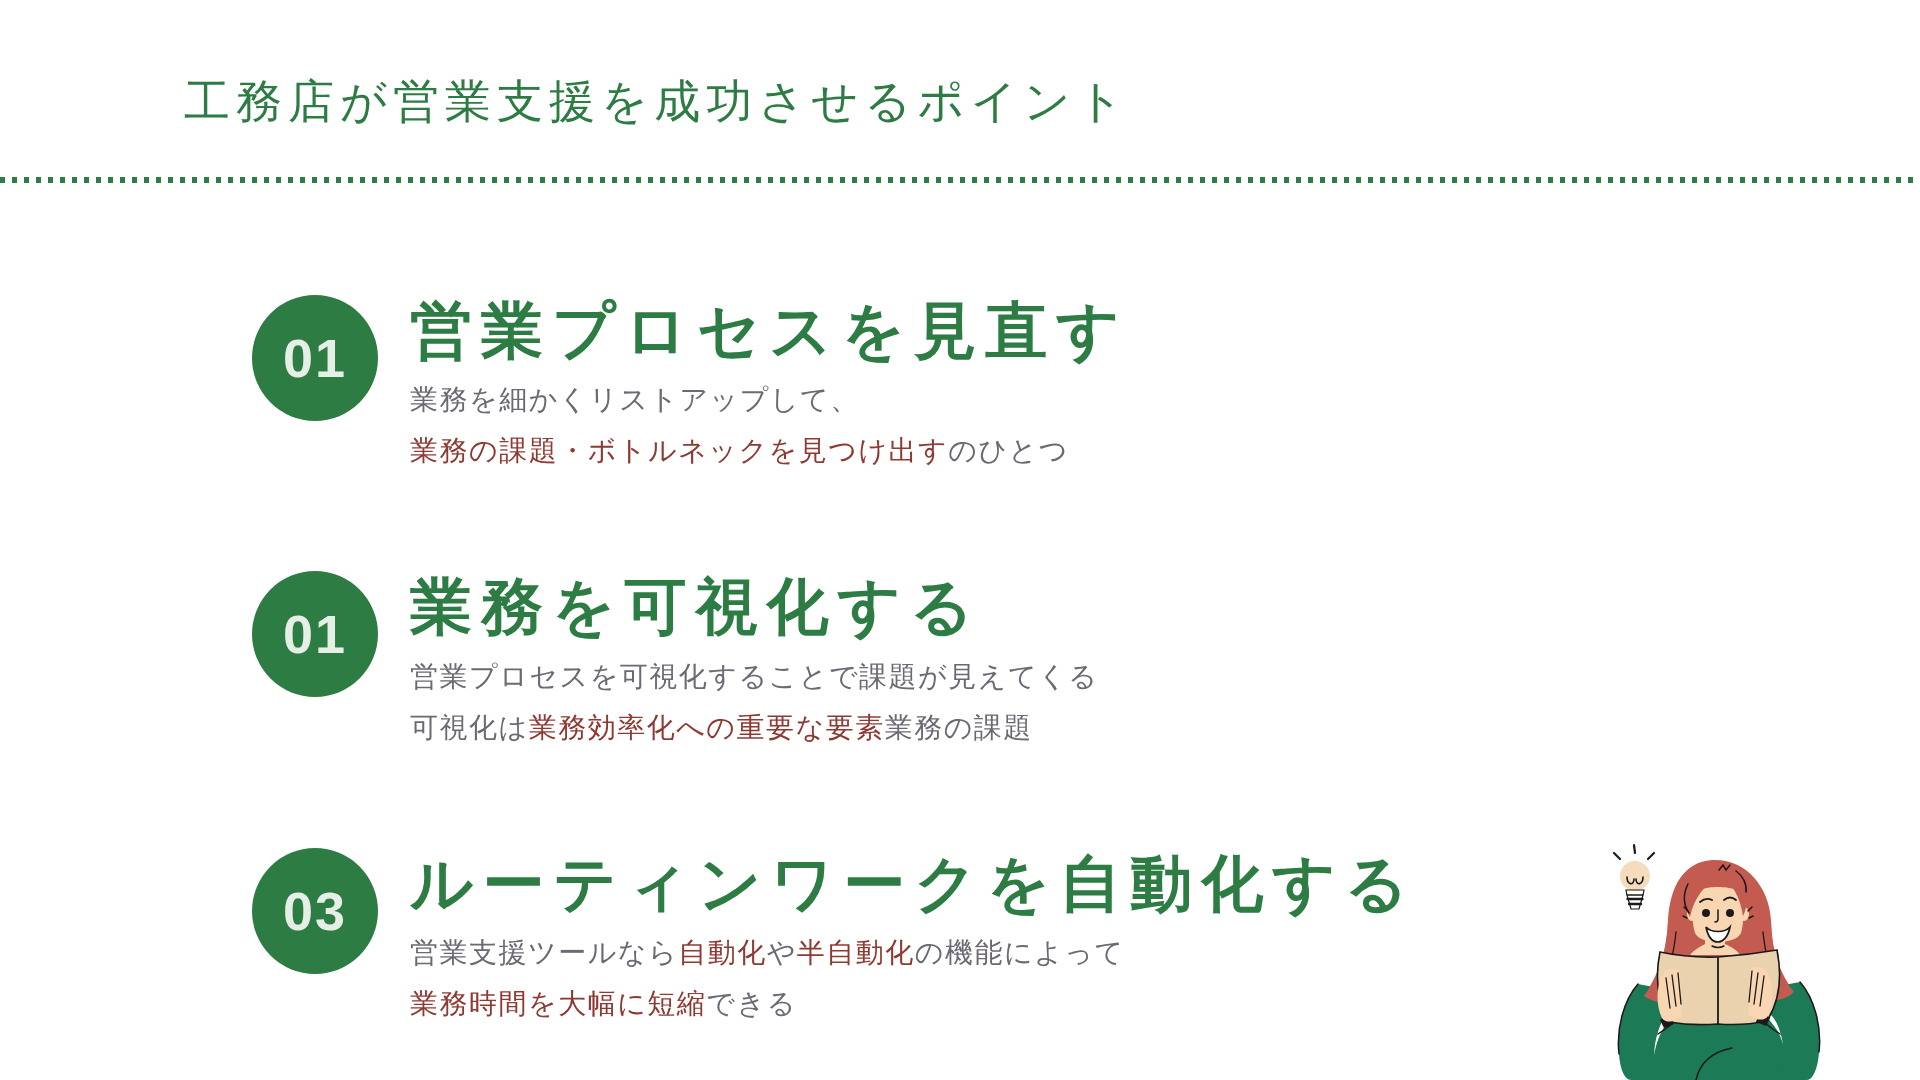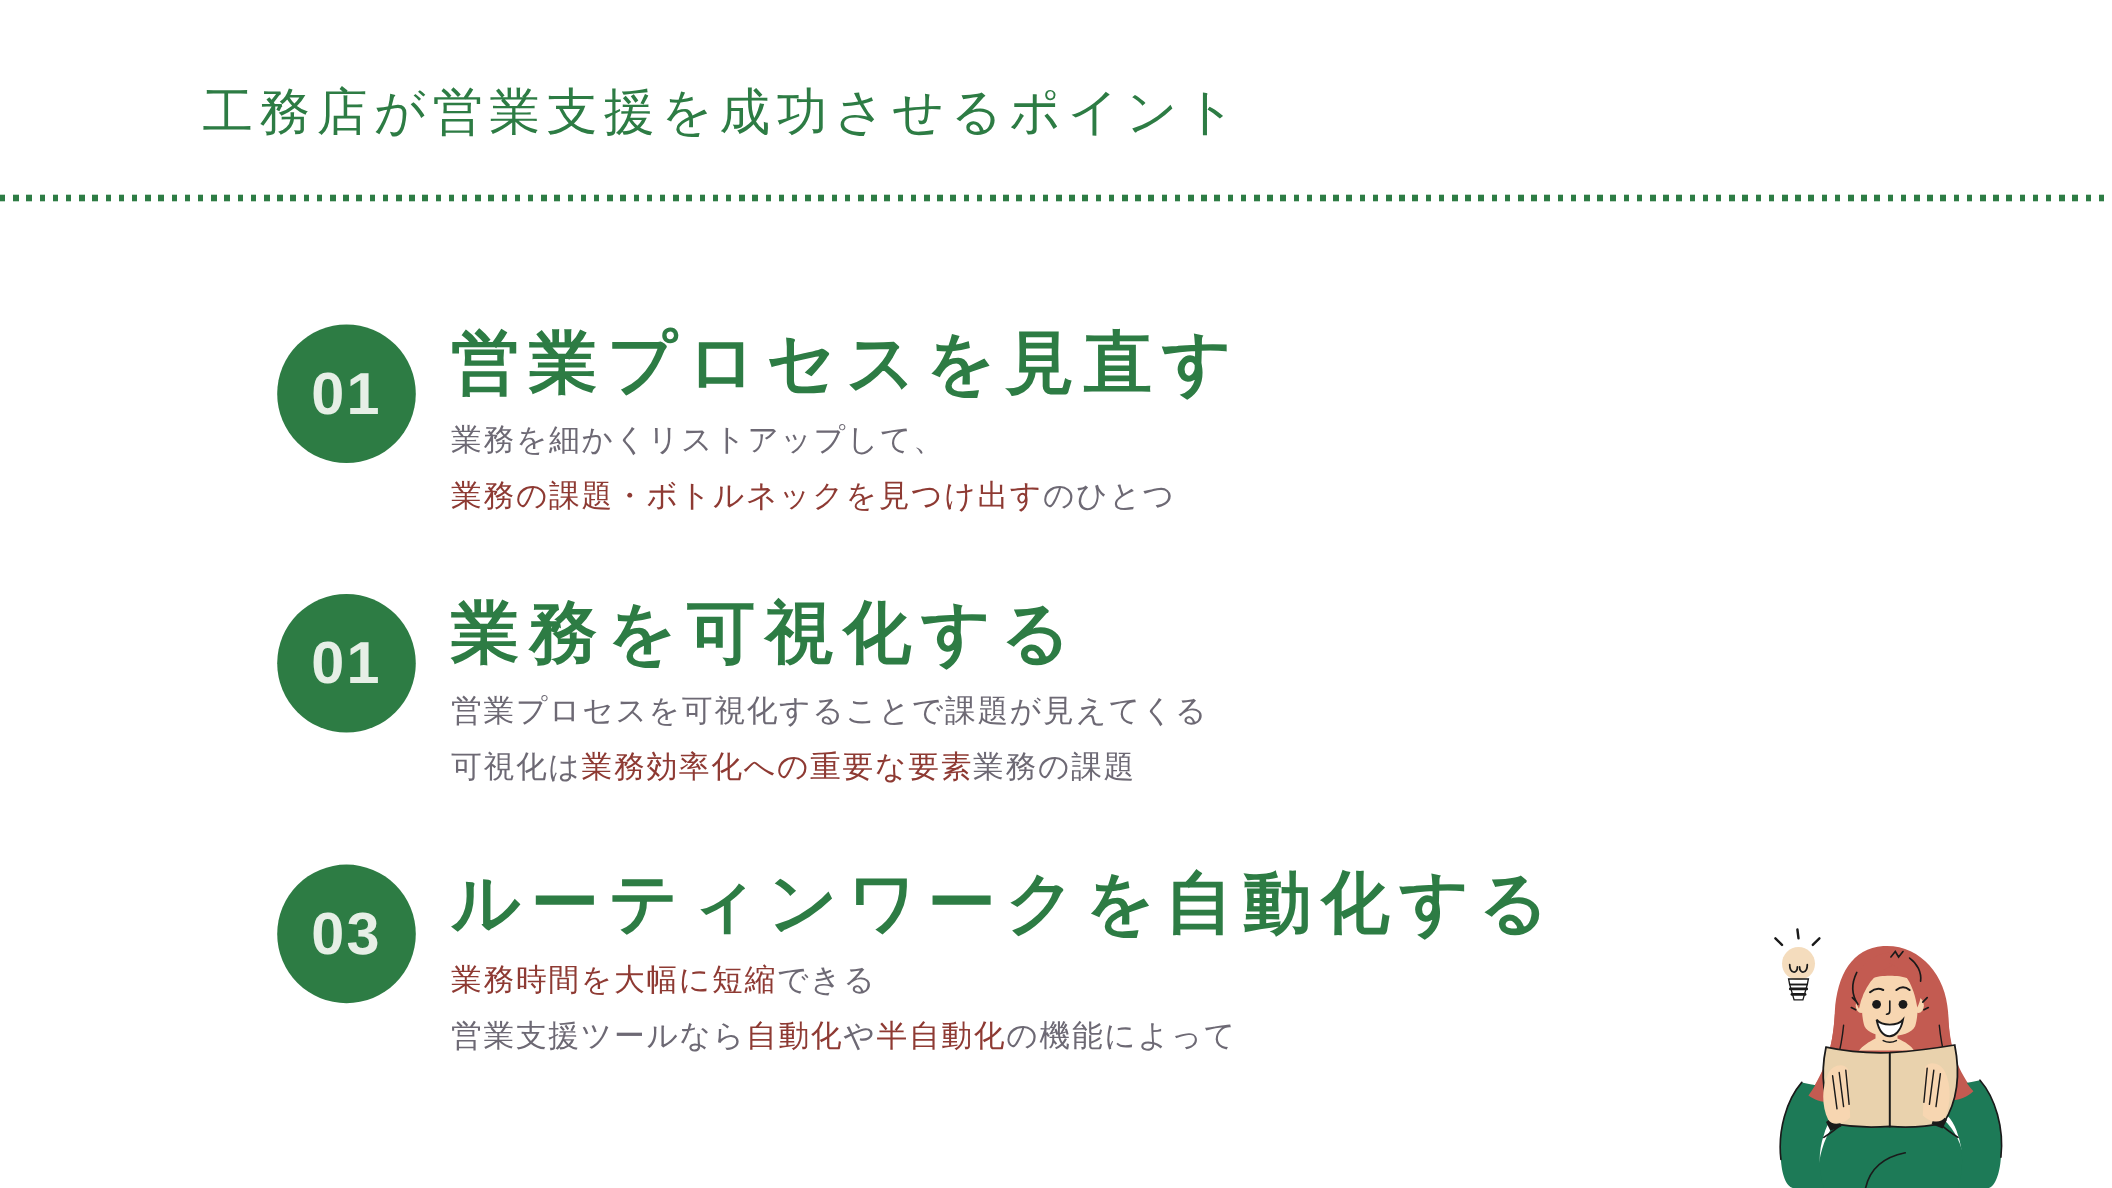--- a/index.html
+++ b/index.html
@@ -45,21 +45,21 @@
     background:repeating-linear-gradient(to right,
       var(--divider) 0px, var(--divider) 5px,
       transparent 5px, transparent 12px);
   }
   .points{
     position:absolute;
     left:252px;
     top:295px;
     display:flex;
     flex-direction:column;
-    gap:64px;
+    gap:95px;
   }
   .point{
     display:flex;
     align-items:flex-start;
     gap:32px;
   }
   .circle{
     width:126px;
     height:126px;
     border-radius:50%;
@@ -132,22 +132,22 @@
       <div class="point-text">
         <h2 class="heading">業務を可視化する</h2>
         <div class="line"><span class="seg-gray">営業プロセスを可視化することで課題が見えてくる</span></div>
         <div class="line"><span class="seg-gray">可視化は</span><span class="seg-red">業務効率化への重要な要素</span><span class="seg-gray">業務の課題</span></div>
       </div>
     </div>
     <div class="point">
       <div class="circle">03</div>
       <div class="point-text">
         <h2 class="heading">ルーティンワークを自動化する</h2>
+        <div class="line"><span class="seg-gray">営業支援ツールなら</span><span class="seg-red">自動化</span><span class="seg-gray">や</span><span class="seg-red">半自動化</span><span class="seg-gray">の機能によって</span></div>
         <div class="line"><span class="seg-red">業務時間を大幅に短縮</span><span class="seg-gray">できる</span></div>
-        <div class="line"><span class="seg-gray">営業支援ツールなら</span><span class="seg-red">自動化</span><span class="seg-gray">や</span><span class="seg-red">半自動化</span><span class="seg-gray">の機能によって</span></div>
       </div>
     </div>
   </div>
 
 <svg class="illustration" viewBox="0 0 240 240" xmlns="http://www.w3.org/2000/svg" aria-hidden="true">
 
   <g>
     <path class="stroke-ink" stroke-width="2.2" d="M14,13 L20,19"></path>
     <path class="stroke-ink" stroke-width="2.2" d="M34,5 L35,13"></path>
     <path class="stroke-ink" stroke-width="2.2" d="M54,13 L48,19"></path>

